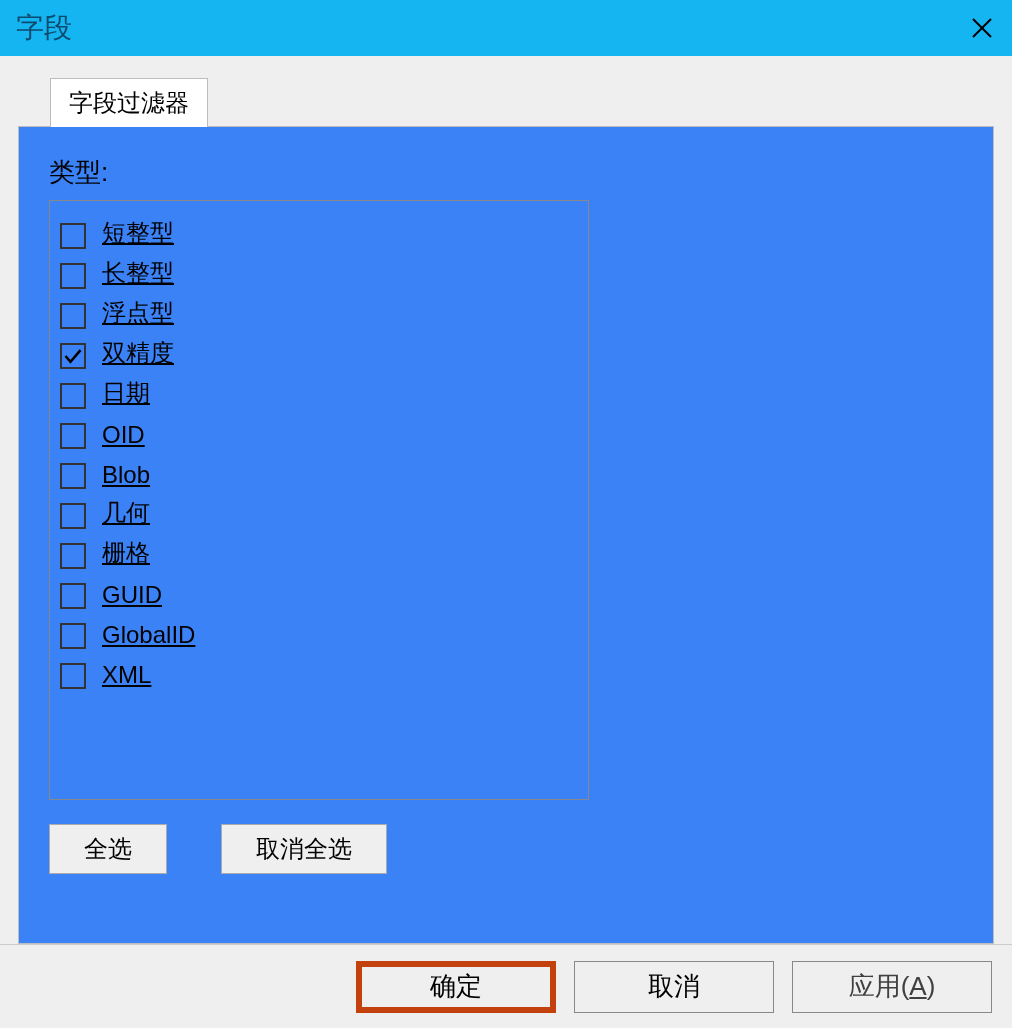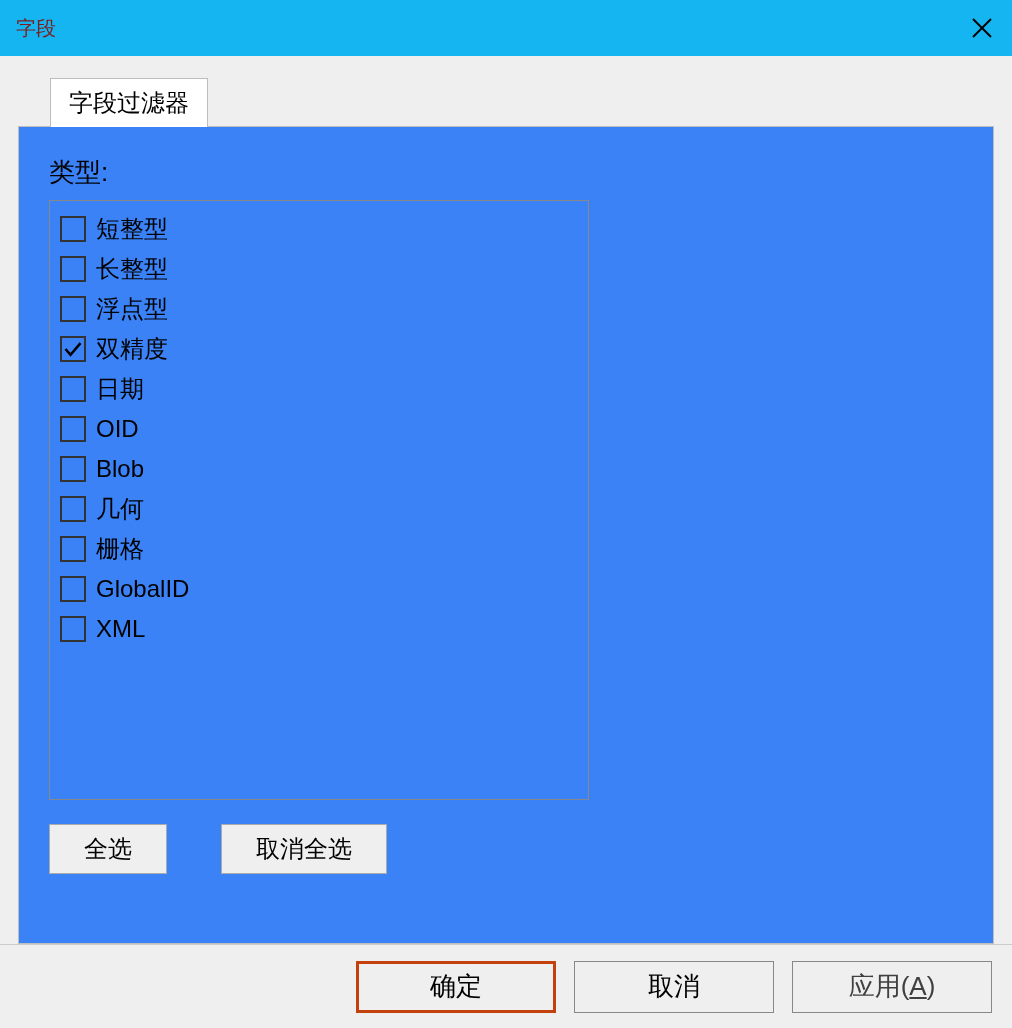--- a/index.html
+++ b/index.html
@@ -17,22 +17,22 @@
     }
     .titlebar {
       height: 56px;
       background: #14b5f0;
       display: flex;
       align-items: center;
       justify-content: space-between;
       padding: 0 0 0 16px;
     }
     .titlebar-title {
-      color: #7f1d1d;
-      font-size: 20px;
+      color: #0c4a6e;
+      font-size: 28px;
     }
     .close-btn {
       width: 60px;
       height: 56px;
       display: flex;
       align-items: center;
       justify-content: center;
       cursor: pointer;
     }
     .close-btn svg {
@@ -80,23 +80,24 @@
     }
     .listbox {
       border: 1px solid #888;
       width: 540px;
       height: 600px;
       padding: 8px 10px;
       overflow: auto;
     }
     .check-item {
       display: flex;
-      align-items: center;
+      align-items: flex-end;
       height: 40px;
-      gap: 10px;
+      gap: 16px;
+      text-decoration: underline;
     }
     .checkbox {
       width: 26px;
       height: 26px;
       border: 2px solid #333;
       display: flex;
       align-items: center;
       justify-content: center;
       cursor: pointer;
       flex-shrink: 0;
@@ -139,21 +140,21 @@
     .footer-btn {
       width: 200px;
       height: 52px;
       font-size: 26px;
       font-family: inherit;
       background: #efefef;
       border: 1px solid #888;
       cursor: pointer;
     }
     .footer-btn.primary {
-      border: 3px solid #c2410c;
+      border: 6px solid #c2410c;
       background: #efefef;
     }
     .footer-btn.disabled {
       color: #404040;
       cursor: default;
     }
     .underline {
       text-decoration: underline;
     }
   </style>
@@ -213,20 +214,24 @@
           <div class="check-item">
             <div class="checkbox"></div>
             <span class="check-label">几何</span>
           </div>
           <div class="check-item">
             <div class="checkbox"></div>
             <span class="check-label">栅格</span>
           </div>
           <div class="check-item">
             <div class="checkbox"></div>
+            <span class="check-label">GUID</span>
+          </div>
+          <div class="check-item">
+            <div class="checkbox"></div>
             <span class="check-label">GlobalID</span>
           </div>
           <div class="check-item">
             <div class="checkbox"></div>
             <span class="check-label">XML</span>
           </div>
         </div>
       <div class="select-buttons">
         <button class="sel-btn">全选</button>
         <button class="sel-btn">取消全选</button>

